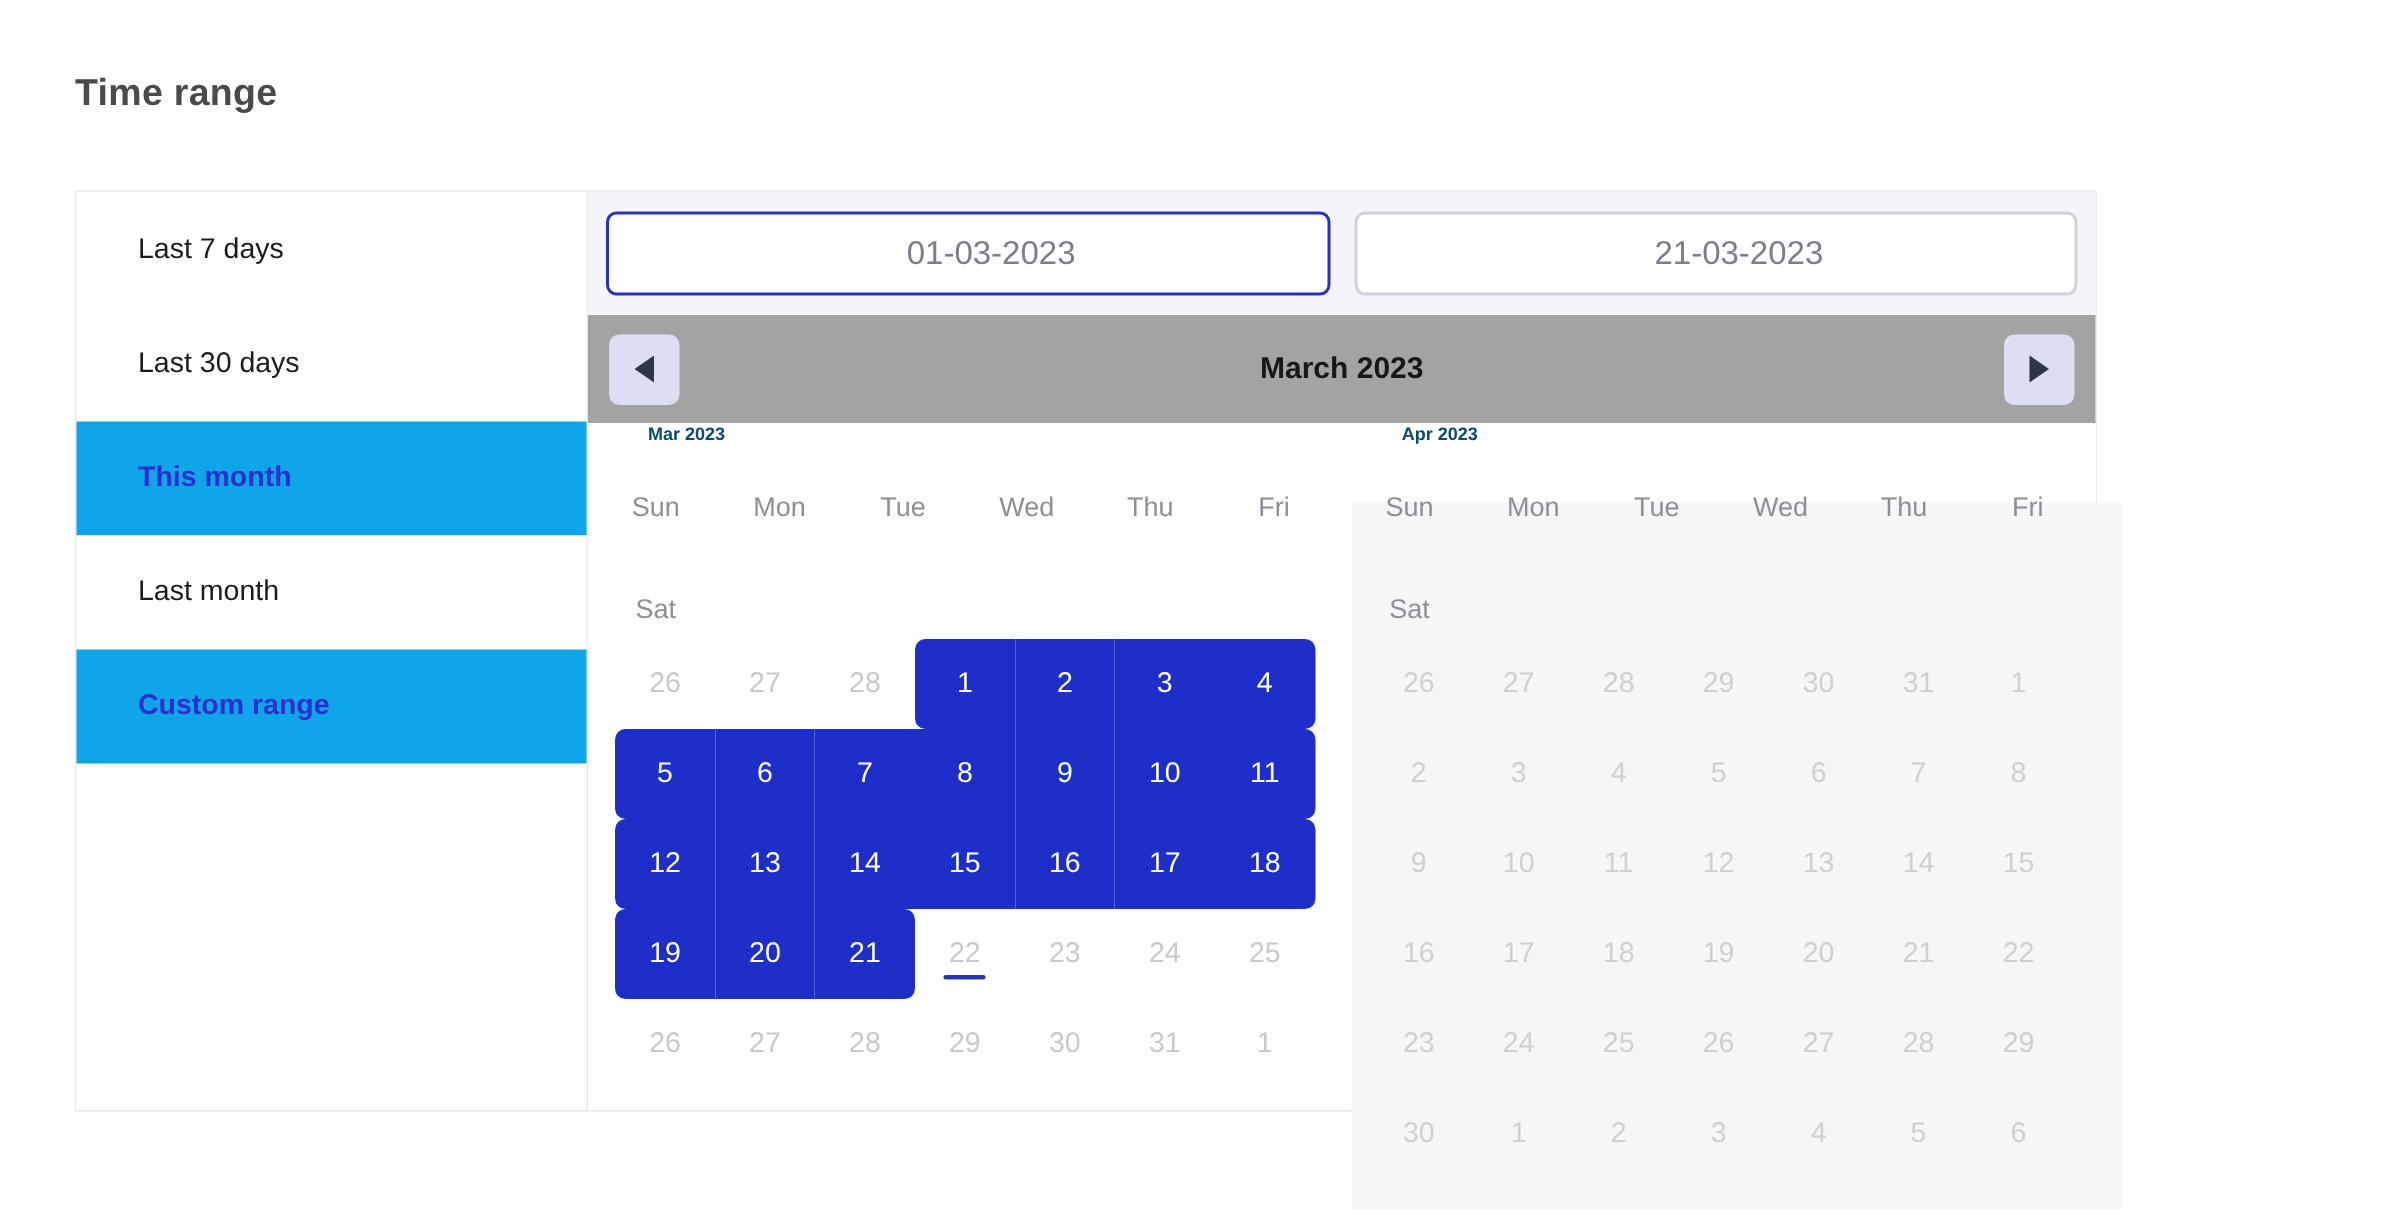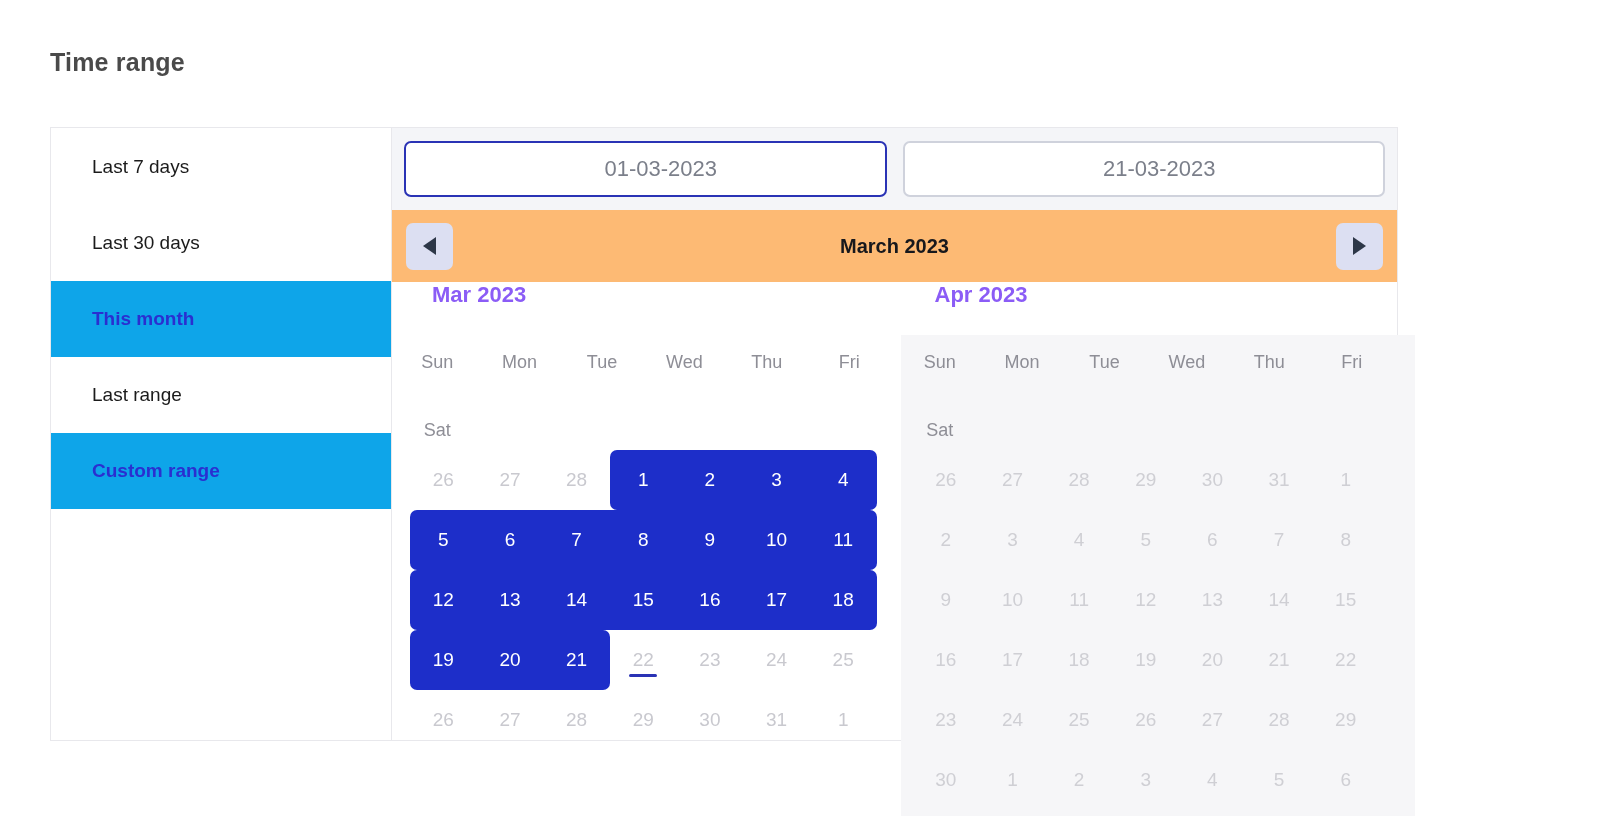--- a/index.html
+++ b/index.html
@@ -94,21 +94,21 @@
   }
   .date-input.focused { border-color: #2a33b5; }
 
   .nav-row {
     height: 72px;
     flex: 0 0 72px;
     display: flex;
     align-items: center;
     padding: 0 14px;
     position: relative;
-    background: #fdba74;
+    background: #a3a3a3;
     z-index: 3;
   }
 
   .nav-btn {
     width: 47px;
     height: 47px;
     background: #dcdff2;
     border: none;
     border-radius: 7px;
     display: flex;
@@ -149,25 +149,25 @@
   .month.disabled::after {
     content: "";
     position: absolute;
     left: 6px; right: -18px;
     top: 53px; bottom: -20px;
     background: #f6f6f8;
     z-index: 0;
   }
 
   .month-label {
-    font-size: 22px;
+    font-size: 12px;
     font-weight: bold;
-    color: #8b5cf6;
+    color: #0c4a6e;
     padding-left: 22px;
-    margin-bottom: 34px;
+    margin-bottom: 22px;
   }
 
   .grid {
     display: grid;
     grid-template-columns: repeat(6, 1fr);
     position: relative;
     z-index: 1;
     gap: 28px;
   }
 
@@ -226,21 +226,21 @@
 <div class="page">
 
   <div class="page-title">Time range</div>
 
   <div class="picker">
 
     <div class="sidebar" id="sidebar">
         <div class="preset">Last 7 days</div>
         <div class="preset">Last 30 days</div>
         <div class="preset active">This month</div>
-        <div class="preset">Last range</div>
+        <div class="preset">Last month</div>
         <div class="preset active">Custom range</div>
       </div>
 
     <div class="cal-pane">
 
       <div class="inputs-bar">
         <div class="date-input focused">01-03-2023</div>
         <div class="date-input">21-03-2023</div>
       </div>
 

